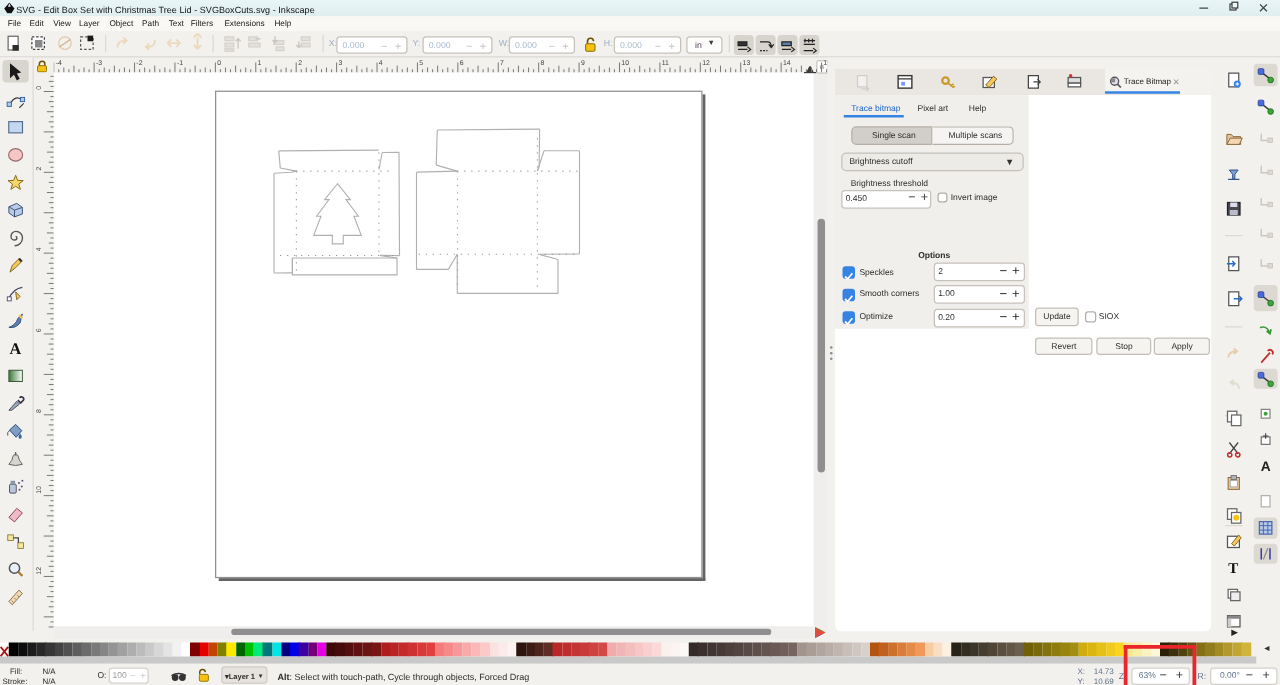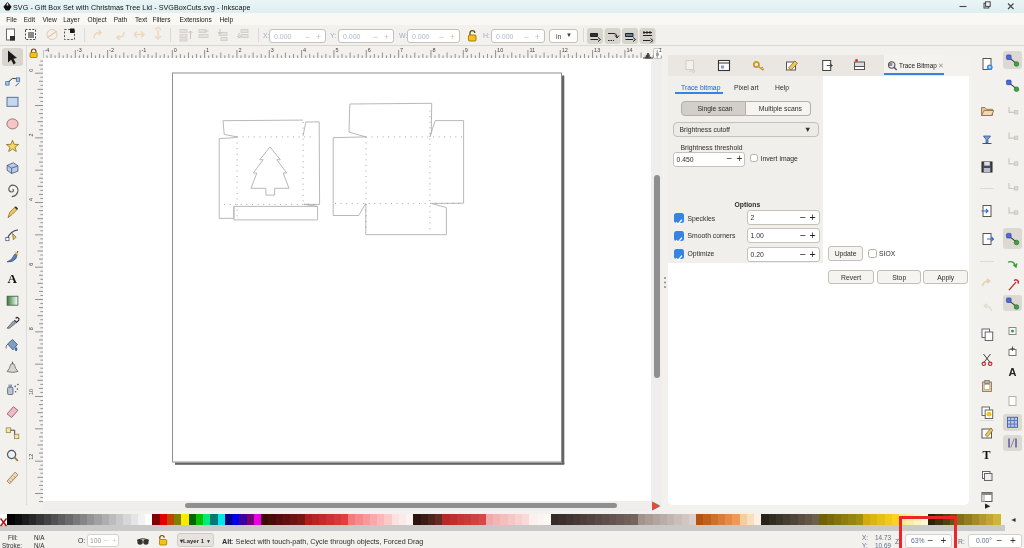--- a/index.html
+++ b/index.html
@@ -8,21 +8,21 @@
 .lbl{position:absolute;font-size:6.8px;color:#2d2d2d;white-space:nowrap}
 .cb{position:absolute;width:9px;height:9px;border-radius:2.5px}
 .cb.on{background:#3584e4}
 .cb.off{background:#fff;border:1px solid #b3aea7}
 </style></head><body>
 
 <div class="abs" style="left:0;top:0;width:1024px;height:12.5px;background:linear-gradient(#e9f5f6,#dfeef0)">
 <svg class="abs" style="left:3px;top:2px" width="9" height="9">
       <path d="M4.5,0 L6.7,2.6 L8.6,4.7 L6.2,8.6 L2.8,8.6 L0.4,4.7 L2.3,2.6 Z M4.5,0.5 L3.4,3.4 L5.6,3.4 Z" fill="#111"></path>
     </svg>
-<div class="abs" style="left:13px;top:2.5px;font-size:7.2px;letter-spacing:0.05px;color:#111;white-space:nowrap">SVG - Gift Box Set with Christmas Tree Lid - SVGBoxCuts.svg - Inkscape</div>
+<div class="abs" style="left:13px;top:2.5px;font-size:7.2px;letter-spacing:0.05px;color:#111;white-space:nowrap">SVG - Edit Box Set with Christmas Tree Lid - SVGBoxCuts.svg - Inkscape</div>
 <svg class="abs" style="left:956px;top:0" width="68" height="12.5">
 <path d="M3.5,6.5 h7" stroke="#444" stroke-width="1.1"></path>
 <rect x="28" y="3.2" width="4.8" height="4.8" fill="none" stroke="#444" stroke-width="1"></rect>
       <rect x="29.6" y="1.8" width="4.6" height="4.6" fill="#e9f5f6" stroke="#444" stroke-width="1"></rect>
 <path d="M52,3.5 l5.5,5.5 m0,-5.5 l-5.5,5.5" stroke="#444" stroke-width="1.1"></path>
 </svg>
 </div>
 <div class="abs" style="left:0;top:12.5px;width:1024px;height:12.5px;background:#f9f8f5">
     <div class="abs" style="left:6.3px;top:3px;font-size:6.6px;color:#1a1a1a">File</div>
     <div class="abs" style="left:23.7px;top:3px;font-size:6.6px;color:#1a1a1a">Edit</div>

